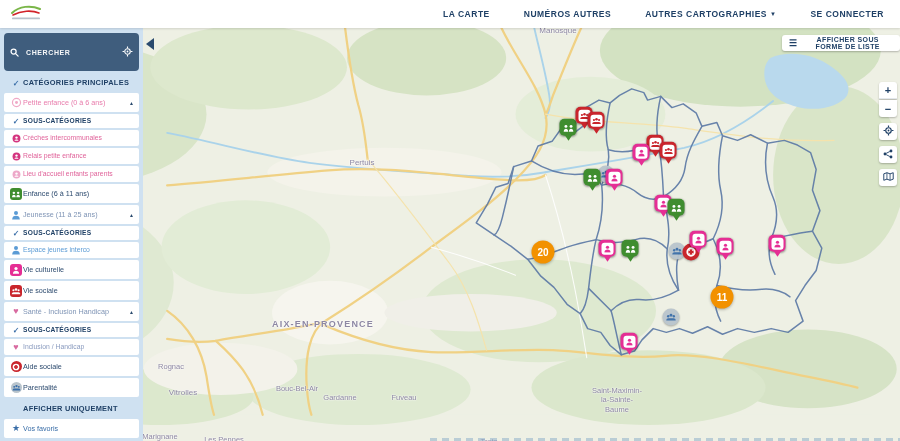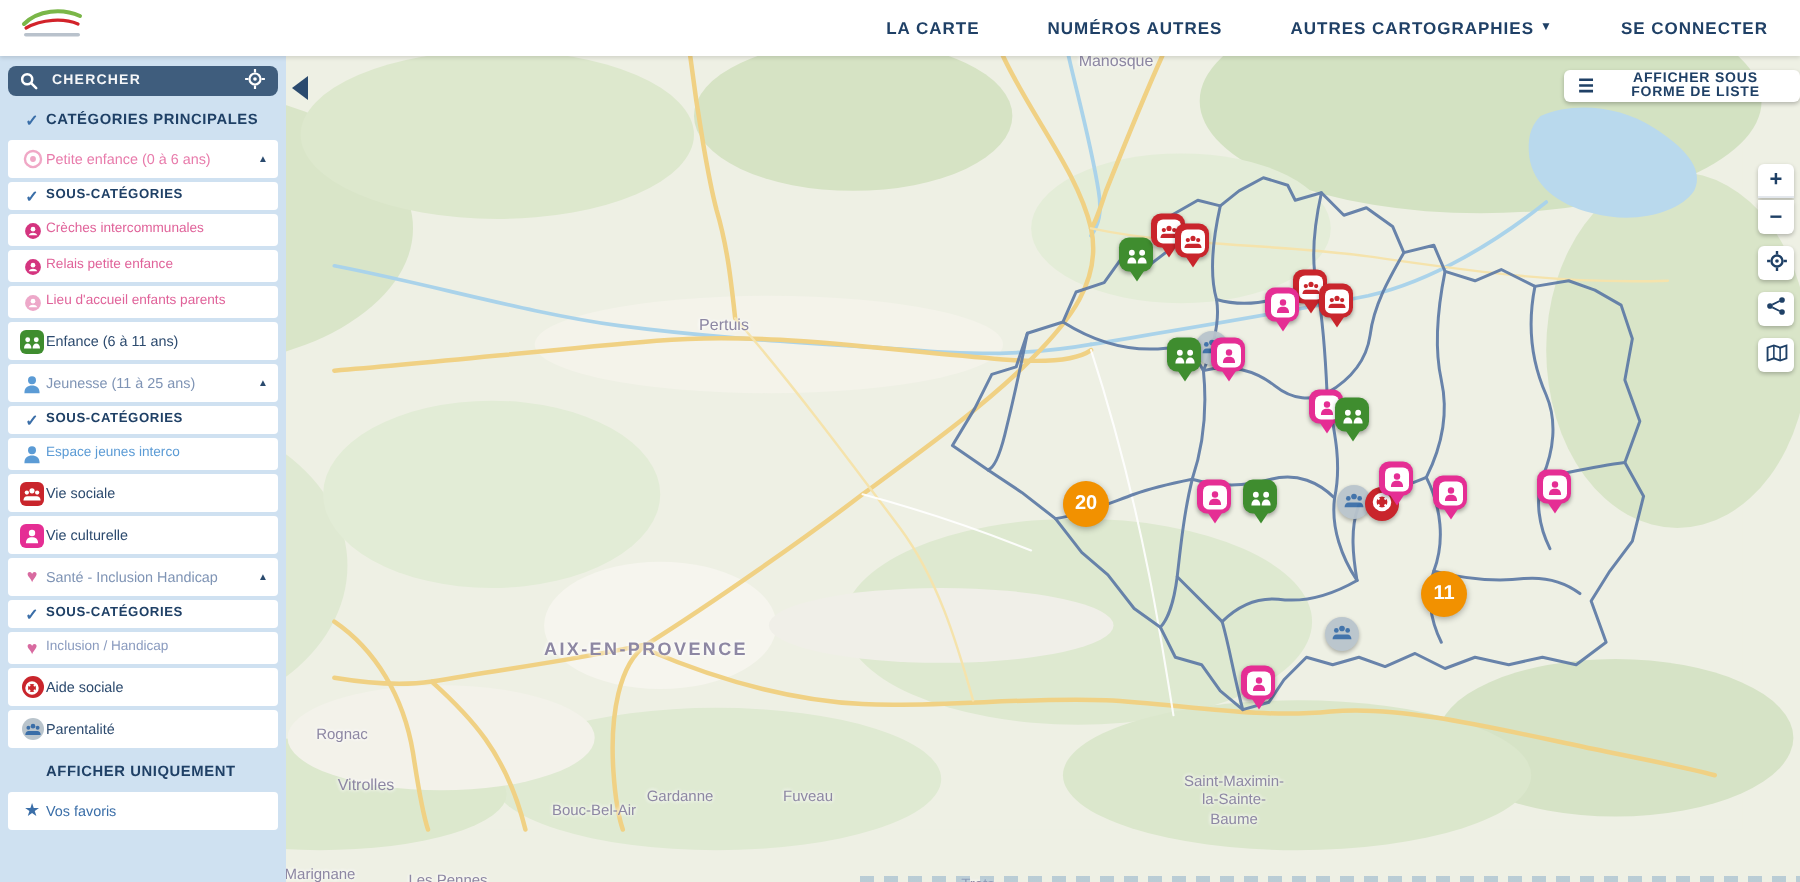--- a/index.html
+++ b/index.html
@@ -31,21 +31,21 @@
   .list-btn{position:absolute;left:782px;top:7px;height:16px;background:#fff;border:none;border-radius:3px;display:flex;align-items:center;gap:5px;padding:0 7px;font-family:inherit;font-size:7px;font-weight:bold;color:#1f4066;letter-spacing:.4px;box-shadow:0 1px 2px rgba(0,0,0,.25);cursor:pointer;z-index:30;}
   .list-icon{font-size:9px;line-height:1;}
   .map-controls{position:absolute;left:879px;top:27px;width:18px;z-index:30;}
   .ctl{position:absolute;left:0;width:18px;height:17px;background:#fff;border:none;border-radius:3px;display:flex;align-items:center;justify-content:center;color:#1f4066;font-weight:bold;font-size:11px;box-shadow:0 1px 2px rgba(0,0,0,.25);cursor:pointer;padding:0;font-family:inherit;}
   .ctl.grp-top{border-radius:3px 3px 0 0;border-bottom:1px solid #e3e7ec;}
   .ctl.grp-bottom{border-radius:0 0 3px 3px;}
   .attribution{position:absolute;right:0;bottom:0;height:3px;width:470px;background:repeating-linear-gradient(90deg,#8fb0c9 0 7px,transparent 7px 12px);opacity:.55;z-index:25;}
 
   
   .sidebar{position:absolute;left:0;top:28px;bottom:0;width:143px;background:#cfe1f1;z-index:35;padding:5px 4px 0 4px;box-sizing:border-box;}
-  .search{height:15px;background:#3f5d7d;border-radius:4px;display:flex;align-items:center;padding:0 6px;gap:5px;}
+  .search{height:38px;background:#3f5d7d;border-radius:4px;display:flex;align-items:center;padding:0 6px;gap:5px;}
   .search input{flex:1;min-width:0;background:transparent;border:none;outline:none;color:#fff;font-family:inherit;font-size:7px;font-weight:bold;letter-spacing:.6px;}
   .search input::placeholder{color:#fff;opacity:.95;}
   .collapse-tab{position:absolute;left:146px;top:38px;width:0;height:0;border-top:6px solid transparent;border-bottom:6px solid transparent;border-right:8px solid #2a4a6e;z-index:36;cursor:pointer;}
 
   .rows{margin-top:5px;}
   .row{display:flex;align-items:center;background:#fff;border-radius:2px;margin-top:2px;padding:0 5px;box-sizing:border-box;}
   .row .icon{width:14px;display:flex;align-items:center;justify-content:center;flex:0 0 14px;}
   .row .lbl{flex:1;font-size:7.2px;line-height:1.1;}
   .row .arrow{font-size:5px;color:#2a4a6e;margin-left:2px;}
   .row.category{height:19px;cursor:pointer;}
@@ -143,21 +143,21 @@
         <path d="M518,176 C514,196 510,214 506,230 C503,242 500,248 497,249"></path>
       </g>
     </svg>
 
     <div id="map-labels">
         <div class="map-label" style="left: 558px; top: 3px; font-size: 8px;">Manosque</div>
         <div class="map-label" style="left: 362px; top: 135px; font-size: 8px;">Pertuis</div>
         <div class="map-label caps" style="left: 323px; top: 297px; font-size: 9px;">AIX-EN-PROVENCE</div>
         <div class="map-label" style="left: 171px; top: 339px; font-size: 7.5px;">Rognac</div>
         <div class="map-label" style="left: 183px; top: 365px; font-size: 8px;">Vitrolles</div>
-        <div class="map-label" style="left: 297px; top: 377px; font-size: 7.5px; text-align: right;">Bouc-Bel-Air</div>
+        <div class="map-label" style="left: 297px; top: 361px; font-size: 7.5px; text-align: right;">Bouc-Bel-Air</div>
         <div class="map-label" style="left: 340px; top: 370px; font-size: 7.5px;">Gardanne</div>
         <div class="map-label" style="left: 404px; top: 370px; font-size: 7.5px;">Fuveau</div>
         <div class="map-label" style="left: 489px; top: 378px; font-size: 7.5px; margin-top: 36px;">Trets</div>
         <div class="map-label" style="left: 617px; top: 372px; font-size: 7.5px;">Saint-Maximin-
 la-Sainte-
 Baume</div>
         <div class="map-label" style="left: 160px; top: 409px; font-size: 7.5px;">Marignane</div>
         <div class="map-label" style="left: 224px; top: 412px; font-size: 7.5px;">Les Pennes</div>
       </div>
     <div id="map-markers">
@@ -501,44 +501,44 @@
           <span class="icon">
             <svg width="10" height="10" viewBox="0 0 10 10">
               <circle cx="5" cy="3.1" r="2" fill="#5b9bd5"></circle>
               <path d="M1.2 9.6 C1.2 6.8 2.8 5.8 5 5.8 C7.2 5.8 8.8 6.8 8.8 9.6 Z" fill="#5b9bd5"></path>
             </svg>
           </span>
           <span class="lbl" style="color:#5b9bd5">Espace jeunes interco</span>
         </div>
         <div class="row category">
           <span class="icon">
+            <span class="sq-icon" style="background:#e52e94">
+              <svg width="8" height="8" viewBox="0 0 10 10">
+                <circle cx="5" cy="3.1" r="2" fill="#fff"></circle>
+                <path d="M1.2 9.6 C1.2 6.8 2.8 5.8 5 5.8 C7.2 5.8 8.8 6.8 8.8 9.6 Z" fill="#fff"></path>
+              </svg>
+            </span>
+          </span>
+          <span class="lbl" style="color:#2c4a6e">Vie culturelle</span>
+        </div>
+        <div class="row category">
+          <span class="icon">
             <span class="sq-icon" style="background:#c9252c">
               <svg width="10" height="10" viewBox="0 0 14 10">
                 <circle cx="3.4" cy="4" r="1.5" fill="#fff"></circle>
                 <circle cx="10.6" cy="4" r="1.5" fill="#fff"></circle>
                 <circle cx="7" cy="2.8" r="1.8" fill="#fff"></circle>
                 <path d="M1 9.6 C1 7.6 2.2 6.6 3.6 6.6 L10.4 6.6 C11.8 6.6 13 7.6 13 9.6 Z" fill="#fff"></path>
               </svg>
             </span>
           </span>
           <span class="lbl" style="color:#2c4a6e">Vie sociale</span>
         </div>
         <div class="row category">
           <span class="icon">
-            <span class="sq-icon" style="background:#e52e94">
-              <svg width="8" height="8" viewBox="0 0 10 10">
-                <circle cx="5" cy="3.1" r="2" fill="#fff"></circle>
-                <path d="M1.2 9.6 C1.2 6.8 2.8 5.8 5 5.8 C7.2 5.8 8.8 6.8 8.8 9.6 Z" fill="#fff"></path>
-              </svg>
-            </span>
-          </span>
-          <span class="lbl" style="color:#2c4a6e">Vie culturelle</span>
-        </div>
-        <div class="row category">
-          <span class="icon">
             <span style="color:#d86aa0;font-size:9px;line-height:1">♥</span>
           </span>
           <span class="lbl" style="color:#7f94b5">Santé - Inclusion Handicap</span>
           <span class="arrow">▲</span>
         </div>
         <div class="row subheader">
           <span class="icon">
             <span class="chk">✓</span>
           </span>
           <span class="lbl" style="color:#1f4066">SOUS-CATÉGORIES</span>

